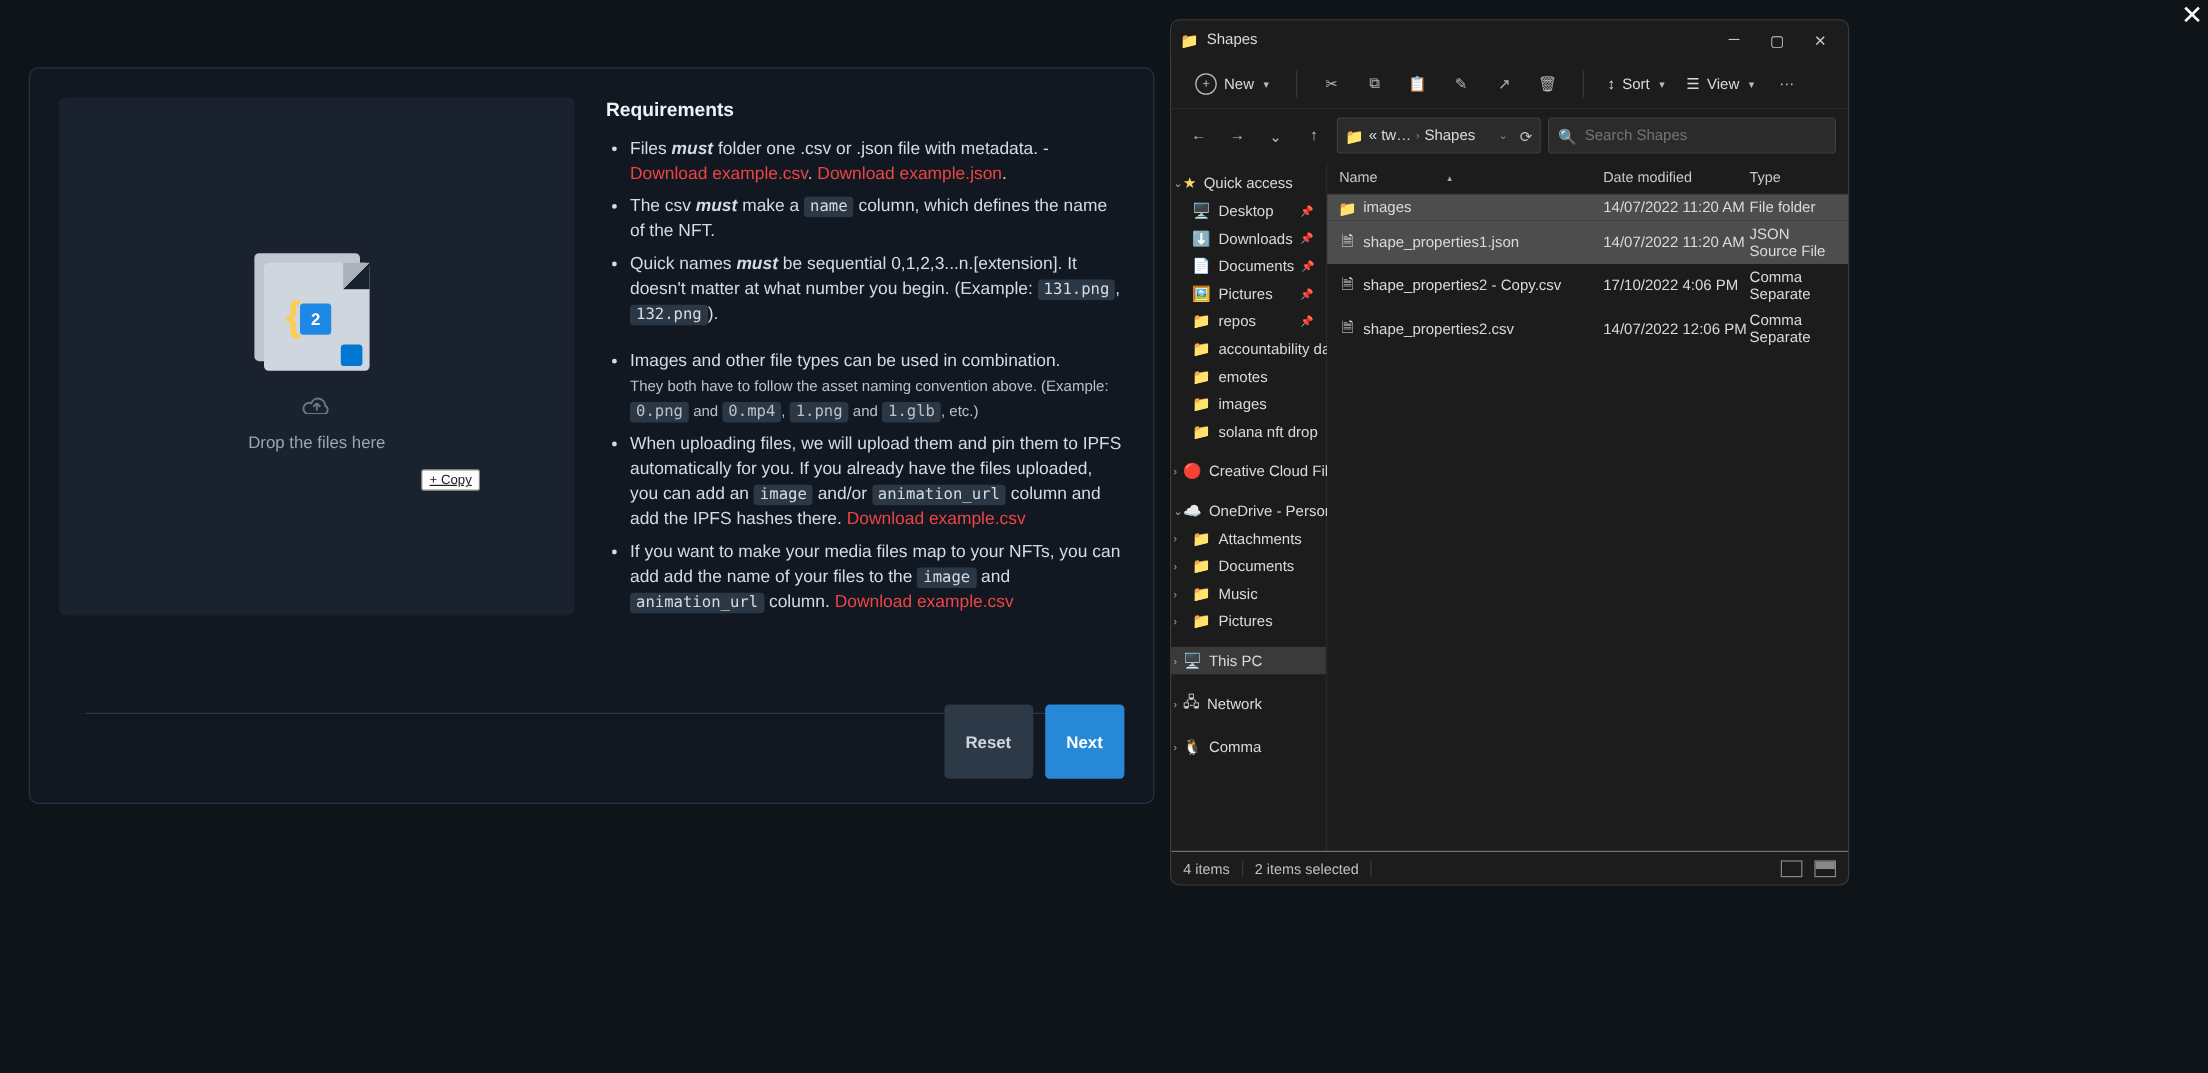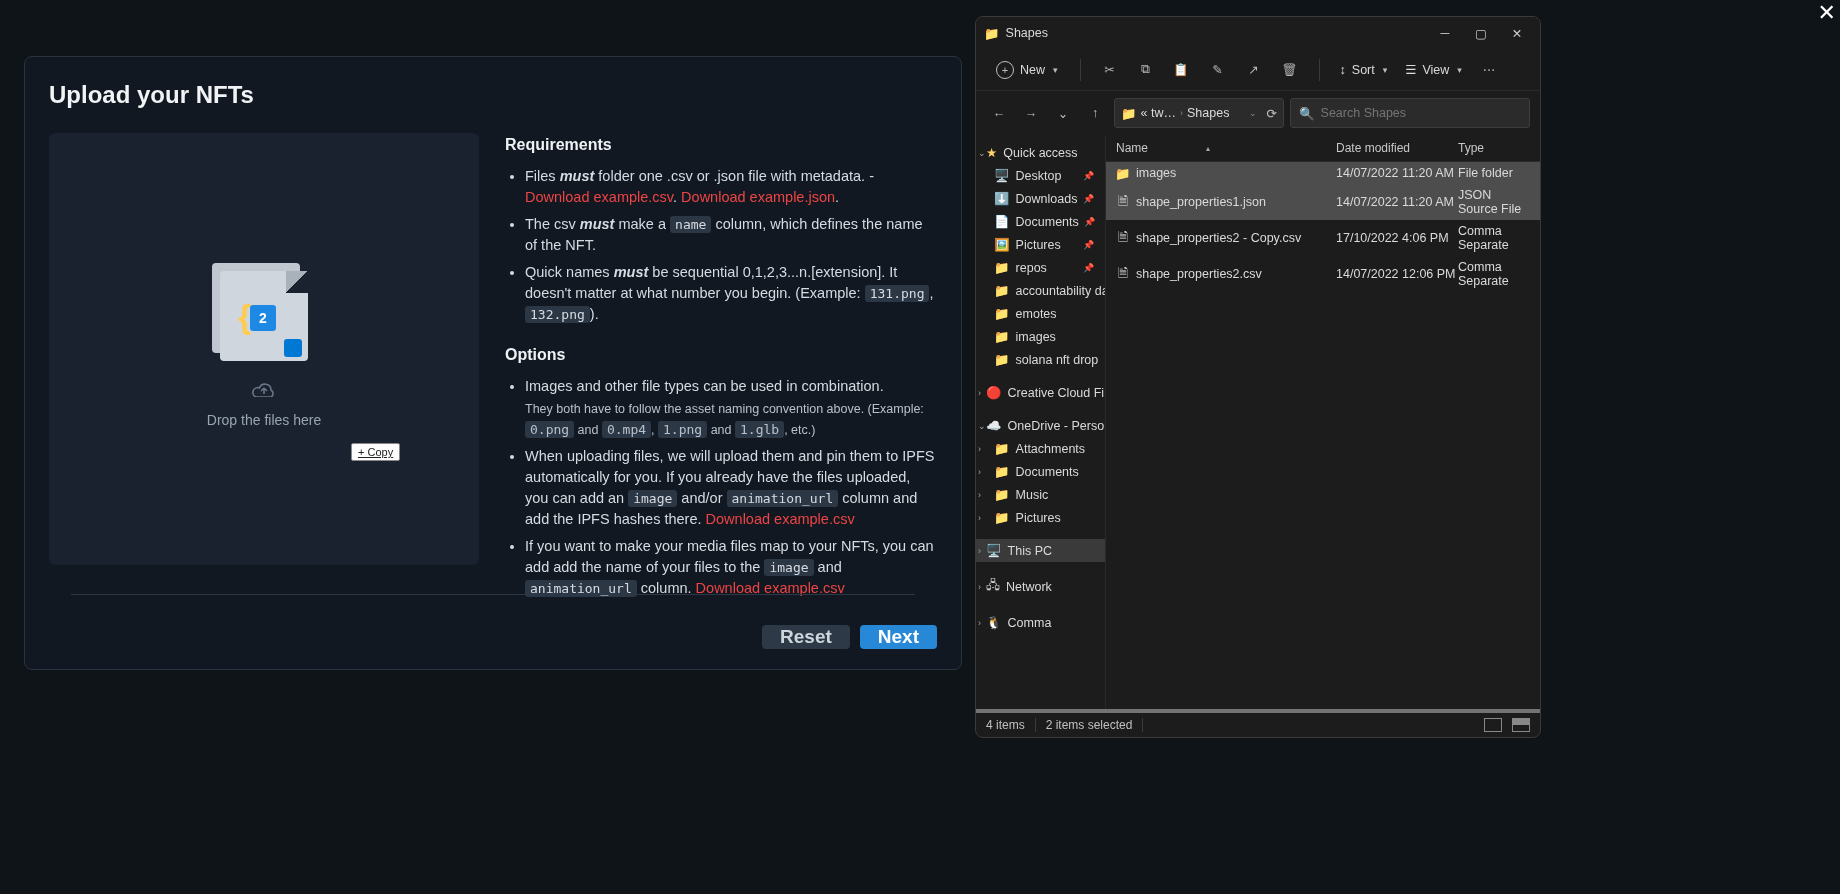--- a/index.html
+++ b/index.html
@@ -137,23 +137,23 @@
   padding-top: 14px;
 }
 .hr-line {
   position: absolute;
   left: 46px; right: 46px;
   bottom: 74px;
   height: 1px;
   background: #2d3846;
 }
 .btn {
-  padding: 1px 18px;
+  padding: 23px 18px;
   border-radius: 4px;
-  font-size: 19px;
+  font-size: 14px;
   font-weight: 600;
   border: none;
   cursor: pointer;
   text-align: center;
 }
 .btn-secondary { background: #2d3947; color: #cdd5dd; }
 .btn-primary { background: #2788d8; color: #fff; }
 
 
 .explorer {
@@ -277,21 +277,21 @@
   align-items: center;
   font-size: 12.5px;
 }
 .file-row.sel { background: #4d4d4d; }
 .file-row .fn { display: flex; align-items: center; gap: 6px; white-space:nowrap; overflow:hidden;}
 .fglyph { width:14px;height:14px;display:inline-flex;align-items:center;justify-content:center; }
 .fglyph.folder { color: #ffd666; }
 .fglyph.file { color: #e0e0e0; }
 .statusbar {
   height: 28px;
-  border-top: 4px solid #737373;
+  border-top: 1px solid #737373;
   display: flex;
   align-items: center;
   padding: 0 10px;
   gap: 10px;
   font-size: 12px;
   color: #c0c0c0;
 }
 .statusbar .sep { width:1px;height:14px;background:#3a3a3a; }
 .statusbar .spacer { flex:1; }
 .statusbar .layout-icn { width:18px;height:14px;border:1px solid #888;display:inline-block; }
@@ -303,21 +303,20 @@
   color: #fff;
   font-size: 22px;
 }
 </style>
 </head>
 <body>
 
 <div class="capture-close">✕</div>
 
 <div class="page-card">
-  <h1 class="page-title">Upload your NFTs</h1>
   <div class="content-row">
     <div class="dropzone">
       <div class="drop-icon">
         <span class="brackets">{</span>
         <div class="badge">2</div>
         <div class="vs"></div>
       </div>
       <div class="copy-cursor">+ Copy</div>
       <div class="cloud-icon">
         <svg width="26" height="20" viewBox="0 0 26 20">
@@ -337,21 +336,20 @@
           <a href="#">Download example.json</a><span>.</span>
         </li>
         <li>
           <span>The csv </span><em>must</em><span> make a </span><code>name</code><span> column, which defines the name of the NFT.</span>
         </li>
         <li>
           <span>Quick names </span><em>must</em><span> be sequential 0,1,2,3...n.[extension]. It doesn't matter at what number you begin. (Example: </span><code>131.png</code><span>, </span><code>132.png</code><span>).</span>
         </li>
       </ul>
 
-      <h3>Options</h3>
       <ul>
         <li>
           <span>Images and other file types can be used in combination.</span><br>
           <span class="small-note">
             <span>They both have to follow the asset naming convention above. (Example: </span><code>0.png</code><span> and </span><code>0.mp4</code><span>, </span><code>1.png</code><span> and </span><code>1.glb</code><span>, etc.)</span>
           </span>
         </li>
         <li>
           <span>When uploading files, we will upload them and pin them to IPFS automatically for you. If you already have the files uploaded, you can add an </span><code>image</code><span> and/or </span><code>animation_url</code><span> column and add the IPFS hashes there. </span><a href="#">Download example.csv</a>
         </li>

